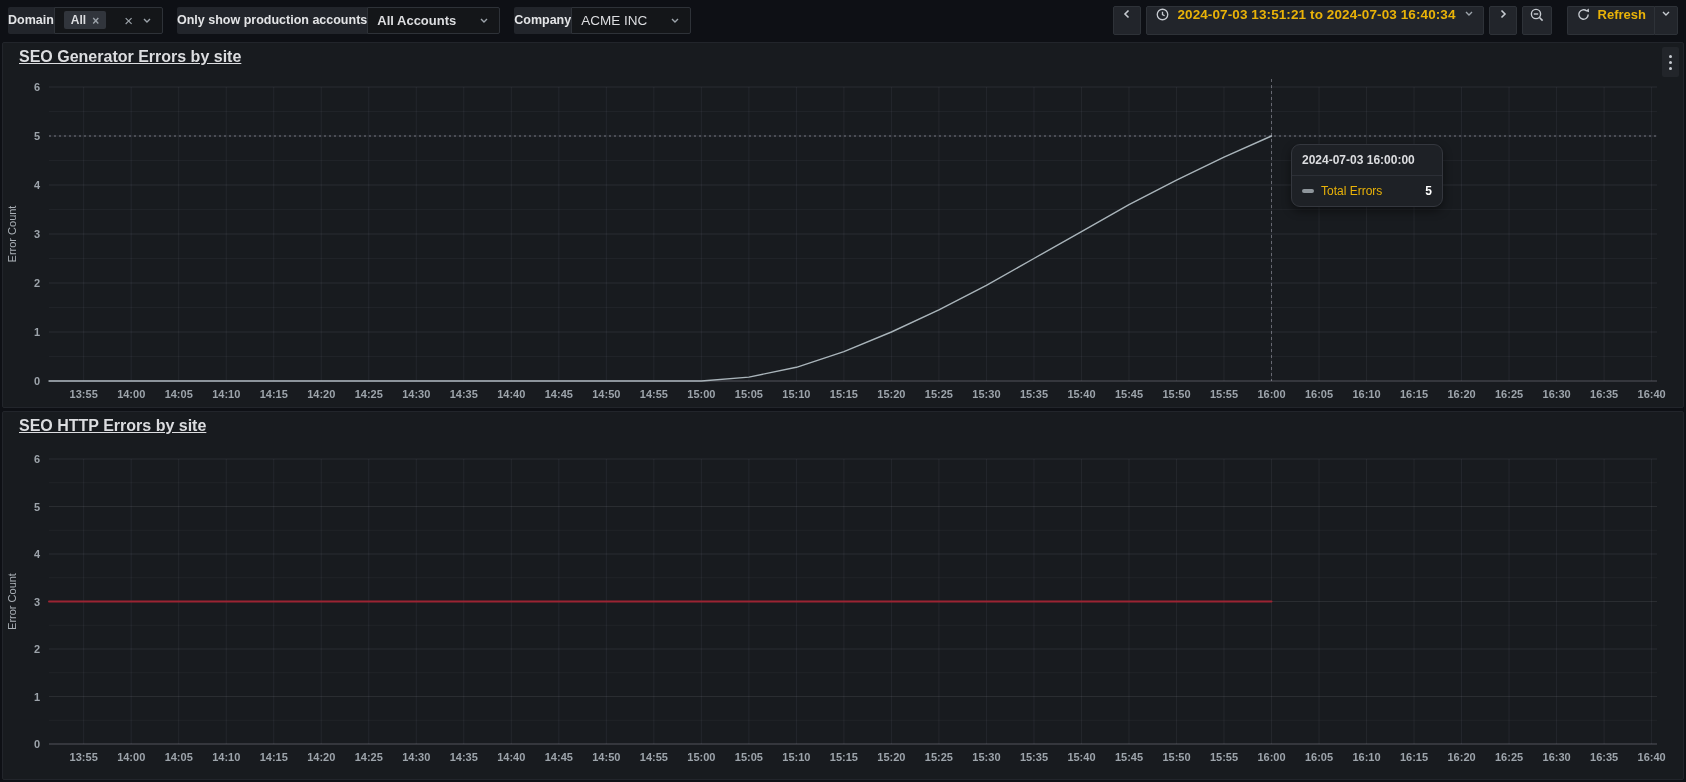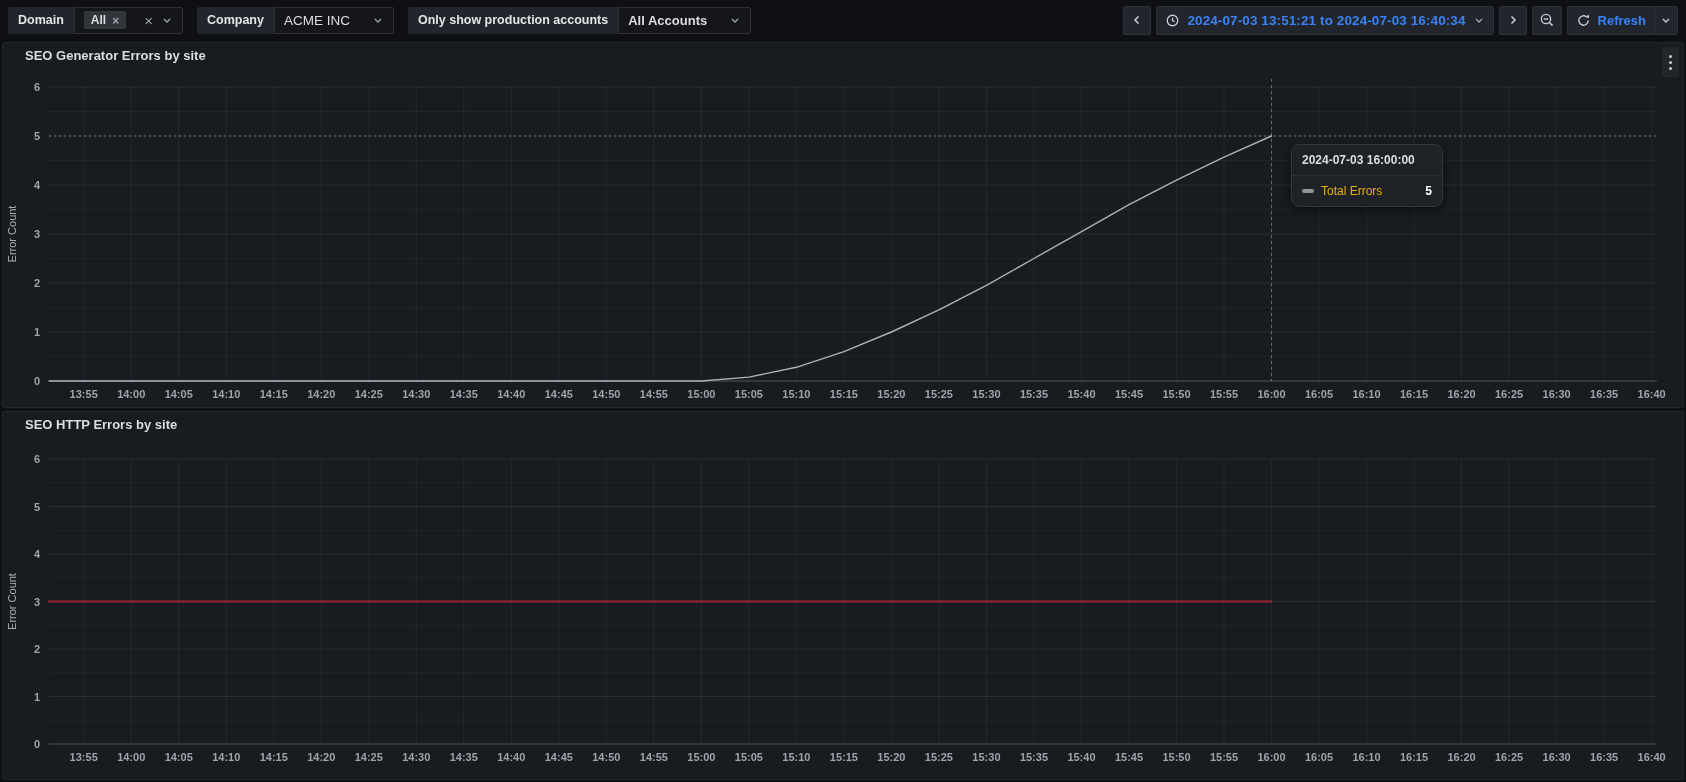--- a/index.html
+++ b/index.html
@@ -13,61 +13,61 @@
 
   
   .toolbar {
     height:40px; display:flex; align-items:center; justify-content:space-between;
     padding:0 8px;
   }
   .tb-left { display:flex; align-items:center; gap:14px; }
   .filter { display:flex; align-items:stretch; height:27px; }
   .filter-label {
     background:#22252b; color:#e3e4e6; font-size:12.5px; font-weight:700;
-    display:flex; align-items:center; padding:0 10px; border-radius:2px 0 0 2px;
+    display:flex; align-items:center; padding:0 0; border-radius:2px 0 0 2px;
     white-space:nowrap;
   }
   .filter-select {
     border:1px solid #2e3238; background:#141619; border-radius:0 2px 2px 0;
     display:flex; align-items:center; gap:8px; padding:0 9px; font-size:13px;
     color:#dcdde0; white-space:nowrap; cursor:pointer;
   }
   .chip {
     background:#31353c; border-radius:2px; padding:2px 7px; font-size:12px;
     display:flex; align-items:flex-end; gap:6px; color:#dcdde0; font-weight:600;
   }
   .chip .x, .clear-x { color:#9da4ab; font-size:12px; line-height:1; cursor:pointer; }
   .clear-x { font-size:15px; margin-left:10px; }
   .sel-gap { width:6px; }
 
   .tb-right { display:flex; align-items:center; gap:5px; }
   .btn {
     height:29px; background:#22252b; border:1px solid #2e3238; border-radius:2px;
-    display:flex; align-items:center; padding:0 8px; font-size:13px; color:#3b82f6;
+    display:flex; align-items:flex-start; padding:0 8px; font-size:13px; color:#eab308;
     cursor:pointer; gap:7px;
   }
   .btn.icon-only { padding:0 6px; }
   .time-text { font-weight:700; font-size:13.5px; letter-spacing:.1px; }
   .split { display:flex; }
   .split .btn:first-child { border-radius:2px 0 0 2px; border-right:none; }
   .split .btn:last-child  { border-radius:0 2px 2px 0; padding:0 5px; }
   .refresh-label { font-weight:700; }
 
   svg.ic { display:block; }
 
   
   .panel {
     position:relative; margin:0 2px; background:#181b1f;
     border:1px solid #22252b; border-radius:2px;
   }
   .panel-1 { margin-top:2px; height:366px; }
   .panel-2 { margin-top:3px; height:369px;padding-left:8px; }
   .panel-title {
-    position:absolute; top:5px; left:22px; font-size:13px; font-weight:700;
-    color:#dcdde0; z-index:3; cursor:pointer;
+    position:absolute; top:5px; left:16px; font-size:16px; font-weight:700;
+    color:#dcdde0; z-index:3; cursor:pointer;text-decoration:underline;
   }
   .panel-menu {
     position:absolute; top:4px; right:4px; width:17px; height:30px;
     background:#22252a; border-radius:2px; display:flex; flex-direction:column;
     align-items:center; justify-content:center; gap:3px; z-index:3; cursor:pointer;
   }
   .panel-menu i { width:3px; height:3px; border-radius:50%; background:#c7cbd1; }
   .chart { position:absolute; inset:0; z-index:1; }
 
   
@@ -101,44 +101,44 @@
         <span class="clear-x">×</span>
         <span>
           <svg class="ic" width="12" height="12" viewBox="0 0 12 12">
               <polyline points="3,5 6,8 9,5" fill="none" stroke="#9da4ab" stroke-width="1.4"></polyline>
             </svg>
         </span>
       </div>
     </div>
 
     <div class="filter">
+      <div class="filter-label">Only show production accounts</div>
+      <div class="filter-select">
+        <span style="font-weight:600">All Accounts</span>
+        <span class="sel-gap"></span>
+        <span>
+          <svg class="ic" width="12" height="12" viewBox="0 0 12 12">
+              <polyline points="3,5 6,8 9,5" fill="none" stroke="#9da4ab" stroke-width="1.4"></polyline>
+            </svg>
+        </span>
+      </div>
+    </div>
+
+    <div class="filter">
       <div class="filter-label">Company</div>
       <div class="filter-select">
         <span style="font-size:13.5px">ACME INC</span>
         <span class="sel-gap"></span>
         <span>
           <svg class="ic" width="12" height="12" viewBox="0 0 12 12">
               <polyline points="3,5 6,8 9,5" fill="none" stroke="#9da4ab" stroke-width="1.4"></polyline>
             </svg>
         </span>
       </div>
     </div>
-
-    <div class="filter">
-      <div class="filter-label">Only show production accounts</div>
-      <div class="filter-select">
-        <span style="font-weight:600">All Accounts</span>
-        <span class="sel-gap"></span>
-        <span>
-          <svg class="ic" width="12" height="12" viewBox="0 0 12 12">
-              <polyline points="3,5 6,8 9,5" fill="none" stroke="#9da4ab" stroke-width="1.4"></polyline>
-            </svg>
-        </span>
-      </div>
-    </div>
   </div>
 
   <div class="tb-right">
     <div class="btn icon-only">
       <svg class="ic" width="14" height="14" viewBox="0 0 14 14">
           <polyline points="8.5,3.5 5,7 8.5,10.5" fill="none" stroke="#c7cbd1" stroke-width="1.6"></polyline>
         </svg>
     </div>
     <div class="btn">
       <svg class="ic" width="15" height="15" viewBox="0 0 16 16">
@@ -155,21 +155,21 @@
           <polyline points="5.5,3.5 9,7 5.5,10.5" fill="none" stroke="#c7cbd1" stroke-width="1.6"></polyline>
         </svg>
     </div>
     <div class="btn icon-only">
       <svg class="ic" width="16" height="16" viewBox="0 0 16 16">
         <circle cx="7" cy="7" r="4.6" fill="none" stroke="#c7cbd1" stroke-width="1.4"></circle>
         <line x1="10.5" y1="10.5" x2="13.6" y2="13.6" stroke="#c7cbd1" stroke-width="1.6"></line>
         <line x1="4.8" y1="7" x2="9.2" y2="7" stroke="#c7cbd1" stroke-width="1.4"></line>
       </svg>
     </div>
-    <div class="split" style="margin-left:0">
+    <div class="split" style="margin-left:10px">
       <div class="btn">
         <svg class="ic" width="15" height="15" viewBox="0 0 16 16">
           <path d="M13 8a5 5 0 1 1-1.6-3.7" fill="none" stroke="#c7cbd1" stroke-width="1.5"></path>
           <polygon points="13.6,1.6 13.9,5.5 10.2,4.2" fill="#c7cbd1"></polygon>
         </svg>
         <span class="refresh-label">Refresh</span>
       </div>
       <div class="btn">
         <svg class="ic" width="12" height="12" viewBox="0 0 12 12">
             <polyline points="3,5 6,8 9,5" fill="none" stroke="#c7cbd1" stroke-width="1.4"></polyline>

